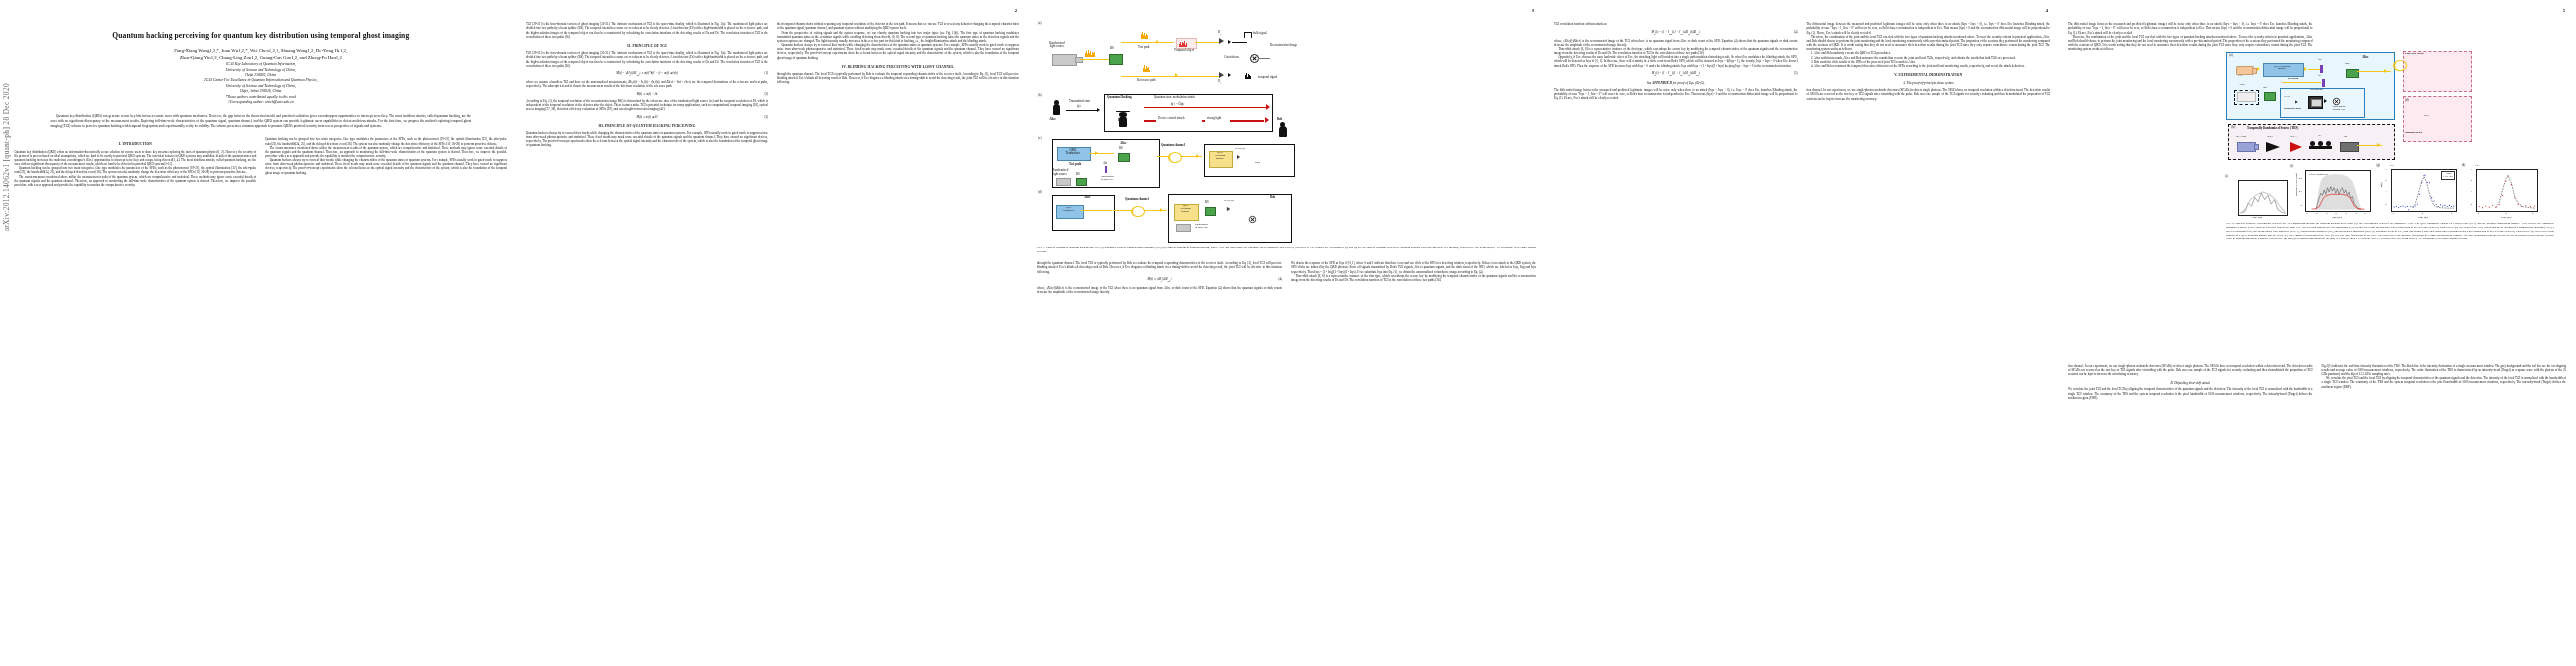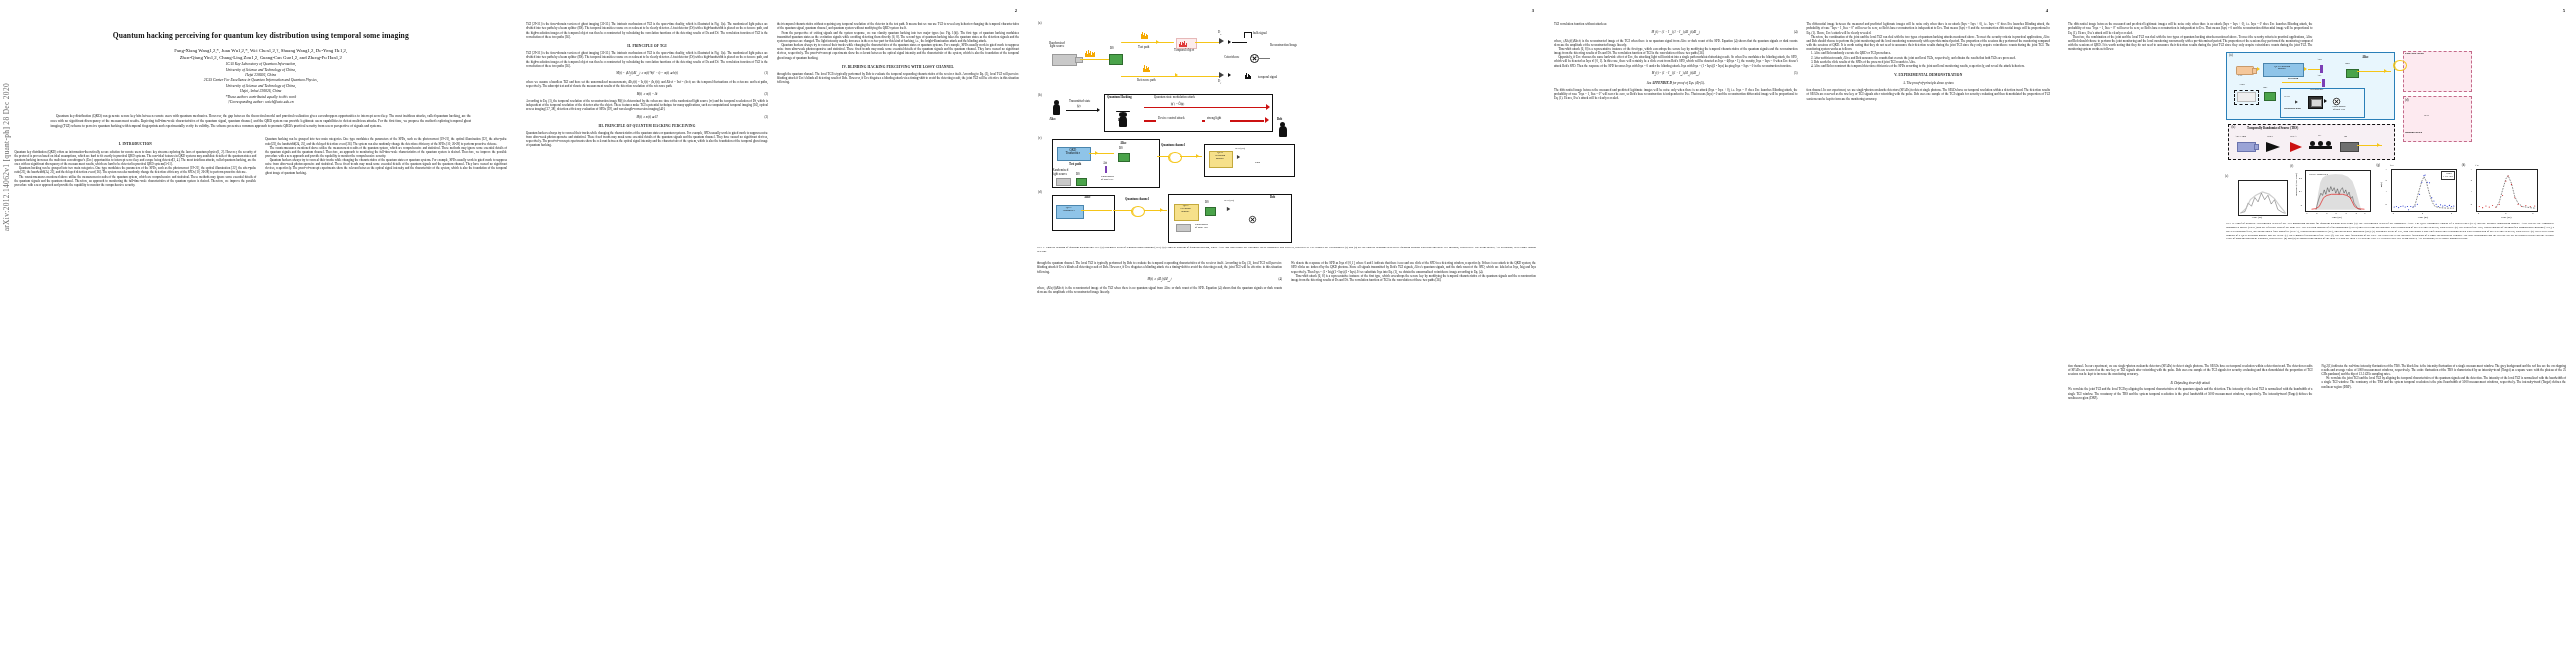--- a/index.html
+++ b/index.html
@@ -177,21 +177,21 @@
   }
 </style>
 </head>
 <body>
 
 <div class="sheet">
 
   <div class="page page-1">
     <div class="arxiv-stamp">arXiv:2012.14062v1  [quant-ph]  28 Dec 2020</div>
 
-    <div class="title">Quantum hacking perceiving for quantum key distribution using temporal some imaging</div>
+    <div class="title">Quantum hacking perceiving for quantum key distribution using temporal ghost imaging</div>
 
     <div class="authors">
       <div>Fang-Xiang Wang1,2,*, Juan Wu1,2,*, Wei Chen1,2,†, Shuang Wang1,2, De-Yong He1,2,</div>
       <div>Zhen-Qiang Yin1,2, Chang-Ling Zou1,2, Guang-Can Guo1,2, and Zheng-Fu Han1,2</div>
     </div>
 
     <div class="affil">
       <div>1CAS Key Laboratory of Quantum Information,</div>
       <div>University of Science and Technology of China,</div>
       <div>Hefei 230026, China</div>

